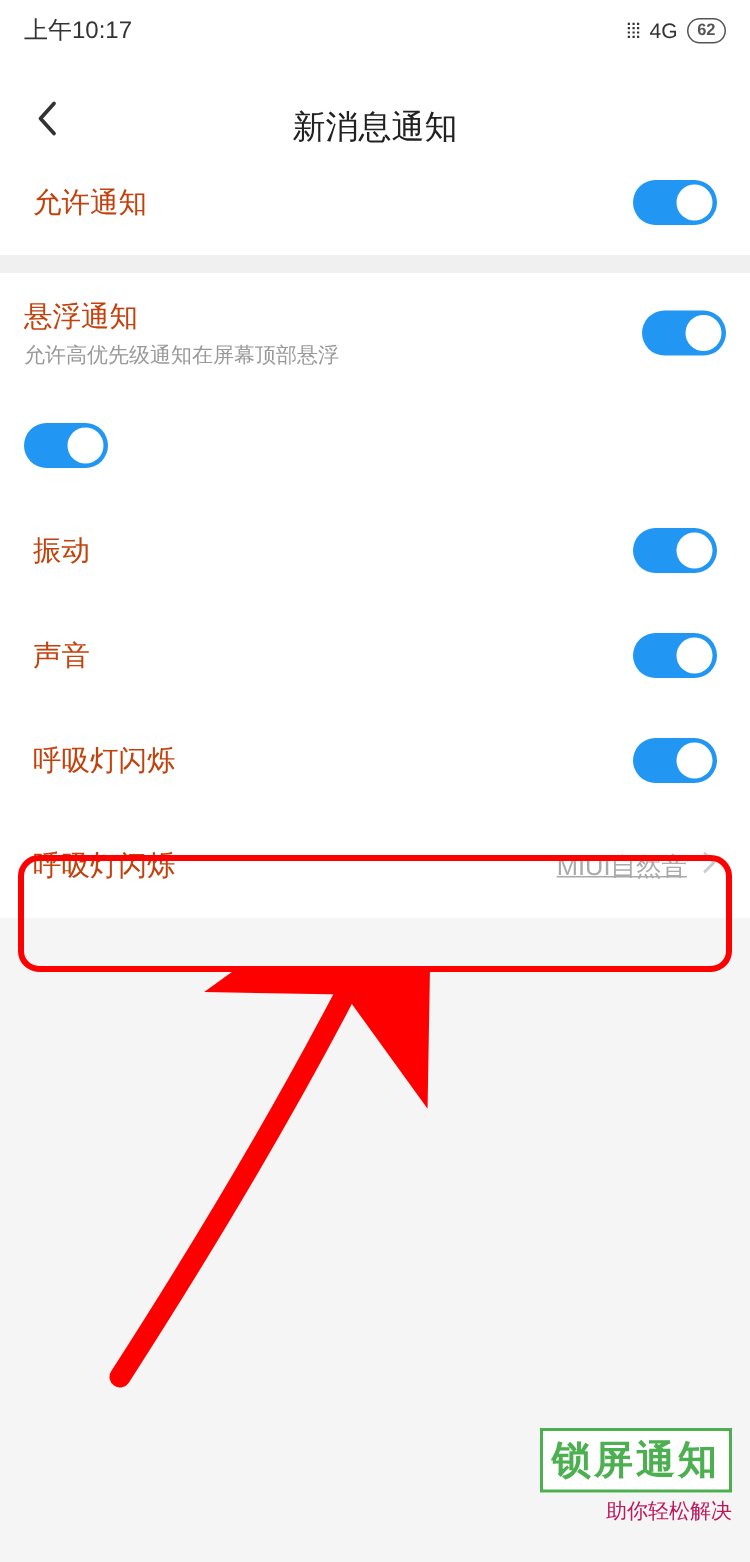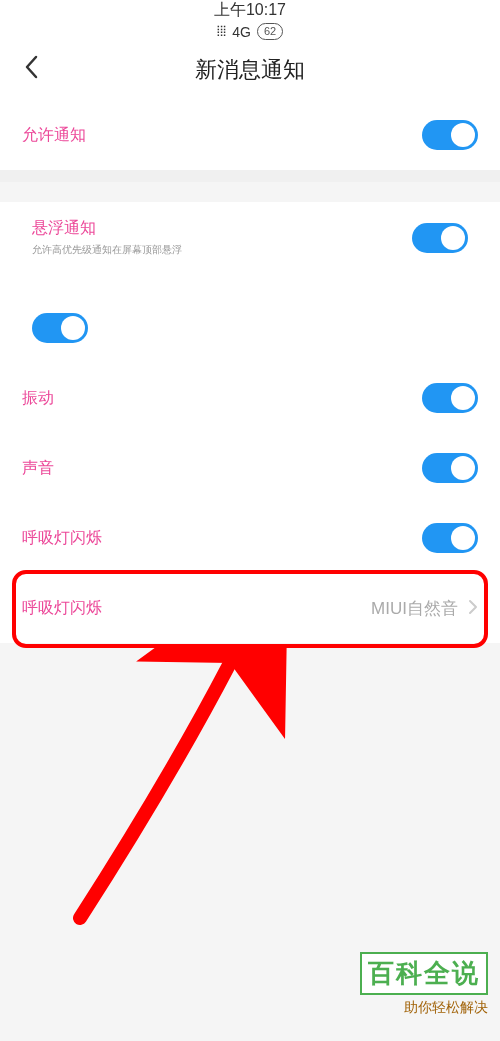--- a/index.html
+++ b/index.html
@@ -17,41 +17,41 @@
     }
     .status-bar {
       height: 40px;
       background: #fff;
       display: flex;
       align-items: center;
       justify-content: space-between;
       padding: 0 16px;
       font-size: 16px;
       color: #333;
-      flex-direction: column;
     }
     .status-right {
       display: flex;
       align-items: center;
       gap: 6px;
       font-size: 14px;
     }
     .battery-badge {
       border: 1px solid #555;
       border-radius: 9px;
       padding: 0 6px;
       font-size: 11px;
       line-height: 15px;
       color: #555;
+      font-weight: bold;
     }
     .nav-header {
       height: 60px;
       background: #fff;
       display: flex;
-      align-items: center;
+      align-items: flex-end;
       padding: 0 16px;
       position: relative;
     }
     .back-btn {
       font-size: 28px;
       color: #333;
       cursor: pointer;
       padding-left: 6px;
     }
     .nav-title {
@@ -71,34 +71,33 @@
     }
     .row {
       display: flex;
       align-items: center;
       justify-content: space-between;
       padding: 18px 22px;
       background: #fff;
       min-height: 70px;
     }
     .row-tall {
-      padding: 16px 32px;
-      margin-top: 20px;
+      padding: 16px 16px;
     }
     .row-text {
       display: flex;
       flex-direction: column;
       gap: 4px;
     }
     .row-title {
-      font-size: 16px;
-      color: #ec4899;
+      font-size: 19px;
+      color: #c2410c;
     }
     .row-subtitle {
-      font-size: 10px;
+      font-size: 14px;
       color: #999;
     }
     .toggle {
       width: 56px;
       height: 30px;
       background: #2196f3;
       border-radius: 15px;
       position: relative;
       cursor: pointer;
     }
@@ -111,20 +110,21 @@
       height: 24px;
       background: #fff;
       border-radius: 50%;
     }
     .row-value {
       display: flex;
       align-items: center;
       gap: 10px;
       color: #aaa;
       font-size: 17px;
+      text-decoration: underline;
     }
     .chevron {
       color: #ccc;
       font-size: 20px;
     }
     .highlight-box {
       position: absolute;
       border: 4px solid #ff0000;
       border-radius: 14px;
       pointer-events: none;
@@ -143,21 +143,21 @@
       font-size: 26px;
       font-weight: bold;
       color: #4caf50;
       border: 2px solid #4caf50;
       padding: 2px 6px;
       letter-spacing: 2px;
       background: #fff;
     }
     .watermark-sub {
       font-size: 14px;
-      color: #a16207;
+      color: #be185d;
       margin-top: 4px;
     }
   </style>
 </head>
 <body>
 
 <div class="status-bar">
   <span>上午10:17</span>
   <div class="status-right">
     <span>⦙⦙⦙</span>
@@ -240,15 +240,15 @@
 <svg class="arrow-svg" style="left:50px; top:648px;" width="260" height="280" viewBox="0 0 260 280">
   <defs>
     <marker id="arrowhead" markerWidth="12" markerHeight="12" refX="3" refY="6" orient="auto">
       <path d="M0,0 L12,6 L0,12 L3,6 Z" fill="#ff0000"></path>
     </marker>
   </defs>
   <path d="M 30 270 Q 120 130 180 15" stroke="#ff0000" stroke-width="14" fill="none" marker-end="url(#arrowhead)" stroke-linecap="round"></path>
 </svg>
 
 <div class="watermark">
-  <div class="watermark-title">百科全说</div>
+  <div class="watermark-title">锁屏通知</div>
   <div class="watermark-sub">助你轻松解决</div>
 </div>
 
 </body></html>

